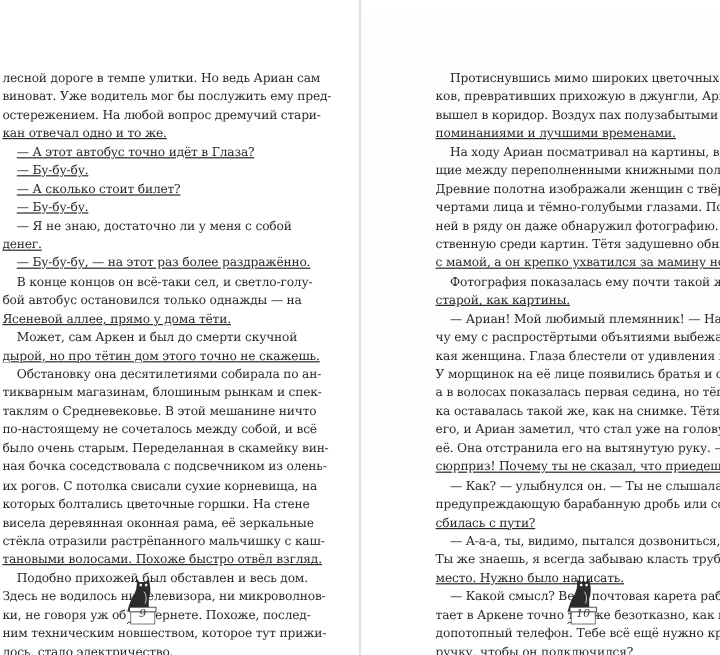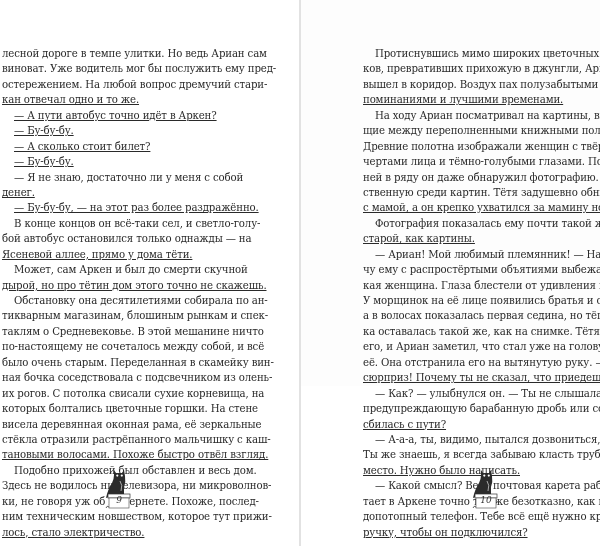--- a/index.html
+++ b/index.html
@@ -1,18 +1,18 @@
 <!DOCTYPE html>
 <html><head>
   <meta charset="utf-8">
   <style>
     html, body { margin:0; padding:0; }
     body { width:600px; height:546px; background:#ffffff; position:relative; overflow:hidden;
       font-family:"DejaVu Serif", "Liberation Serif", serif; color:#2a2a2a; }
-    .page { position:absolute; top:0; height:386px; background:#ffffff; }
+    .page { position:absolute; top:12px; height:386px; background:#ffffff; }
     .page-left { left:0; width:299px; }
     .page-right { left:301px; width:299px; background:#fdfdfd; }
     .divider { position:absolute; left:299px; top:0; width:2px; height:546px; background:#e2e2e2; }
     .text { position:absolute; font-size:10.2px; line-height:15.45px; letter-spacing:-0.15px; }
     .page-left .text { left:2px; top:46px; width:232px; }
     .page-right .text { left:62px; top:46px; width:235px; }
     .line { display:block; white-space:nowrap; text-align:justify; text-align-last:justify; height:15.45px; overflow:visible; }
     .line.last { text-align-last:left;text-decoration:underline; }
     .line.indent { padding-left:12px; }
     .folio { position:absolute; top:467px; width:30px; height:44px; }
@@ -24,21 +24,21 @@
   </style>
 </head>
 <body>
 
 <div class="page page-left">
   <div class="text" id="left-text">
       <span class="line">лесной дороге в темпе улитки. Но ведь Ариан сам</span>
       <span class="line">виноват. Уже водитель мог бы послужить ему пред-</span>
       <span class="line">остережением. На любой вопрос дремучий стари-</span>
       <span class="line last">кан отвечал одно и то же.</span>
-      <span class="line indent last">— А пути автобус точно идёт в Аркен?</span>
+      <span class="line indent last">— А этот автобус точно идёт в Глаза?</span>
       <span class="line indent last">— Бу-бу-бу.</span>
       <span class="line indent last">— А сколько стоит билет?</span>
       <span class="line indent last">— Бу-бу-бу.</span>
       <span class="line indent">— Я не знаю, достаточно ли у меня с собой</span>
       <span class="line last">денег.</span>
       <span class="line indent last">— Бу-бу-бу, — на этот раз более раздражённо.</span>
       <span class="line indent">В конце концов он всё-таки сел, и светло-голу-</span>
       <span class="line">бой автобус остановился только однажды — на</span>
       <span class="line last">Ясеневой аллее, прямо у дома тёти.</span>
       <span class="line indent">Может, сам Аркен и был до смерти скучной</span>

